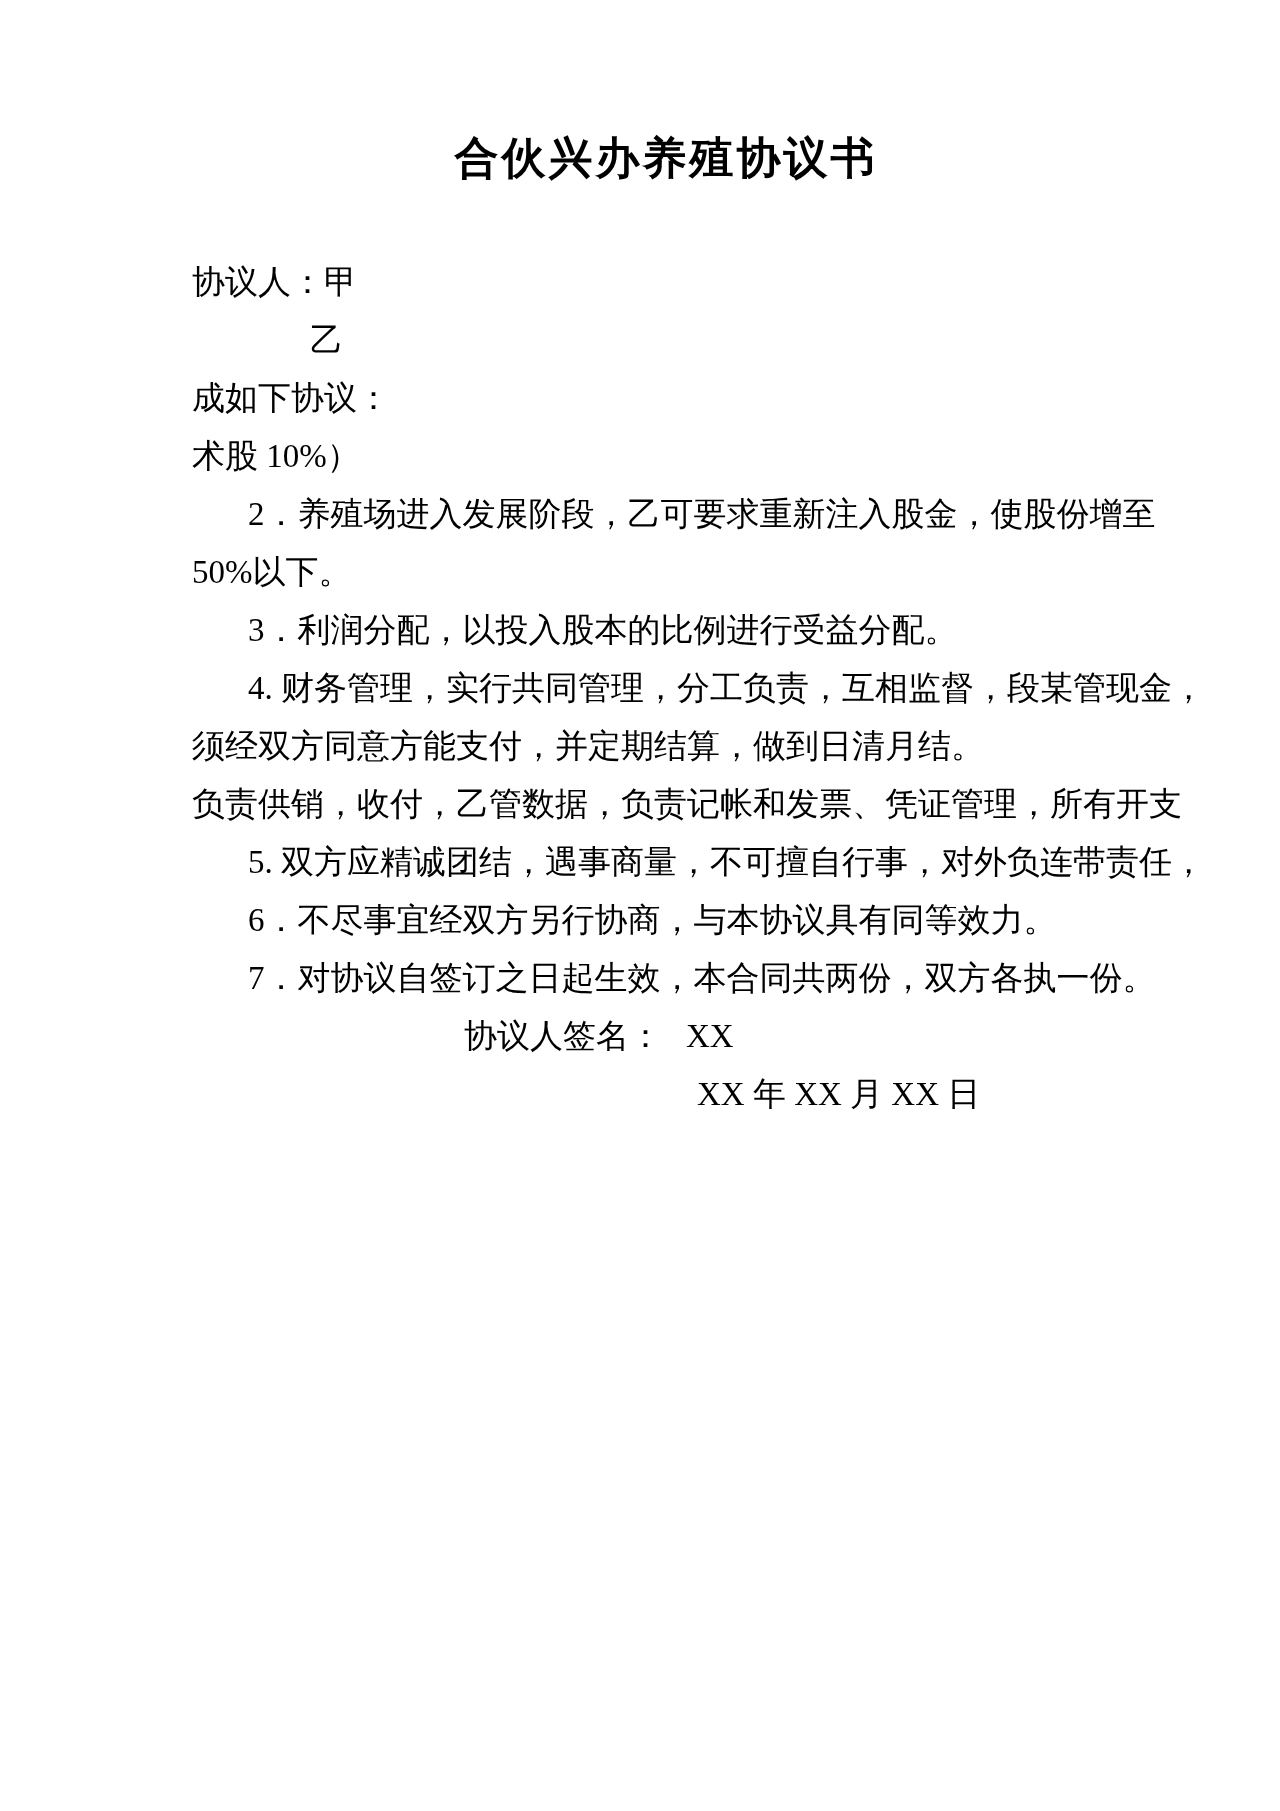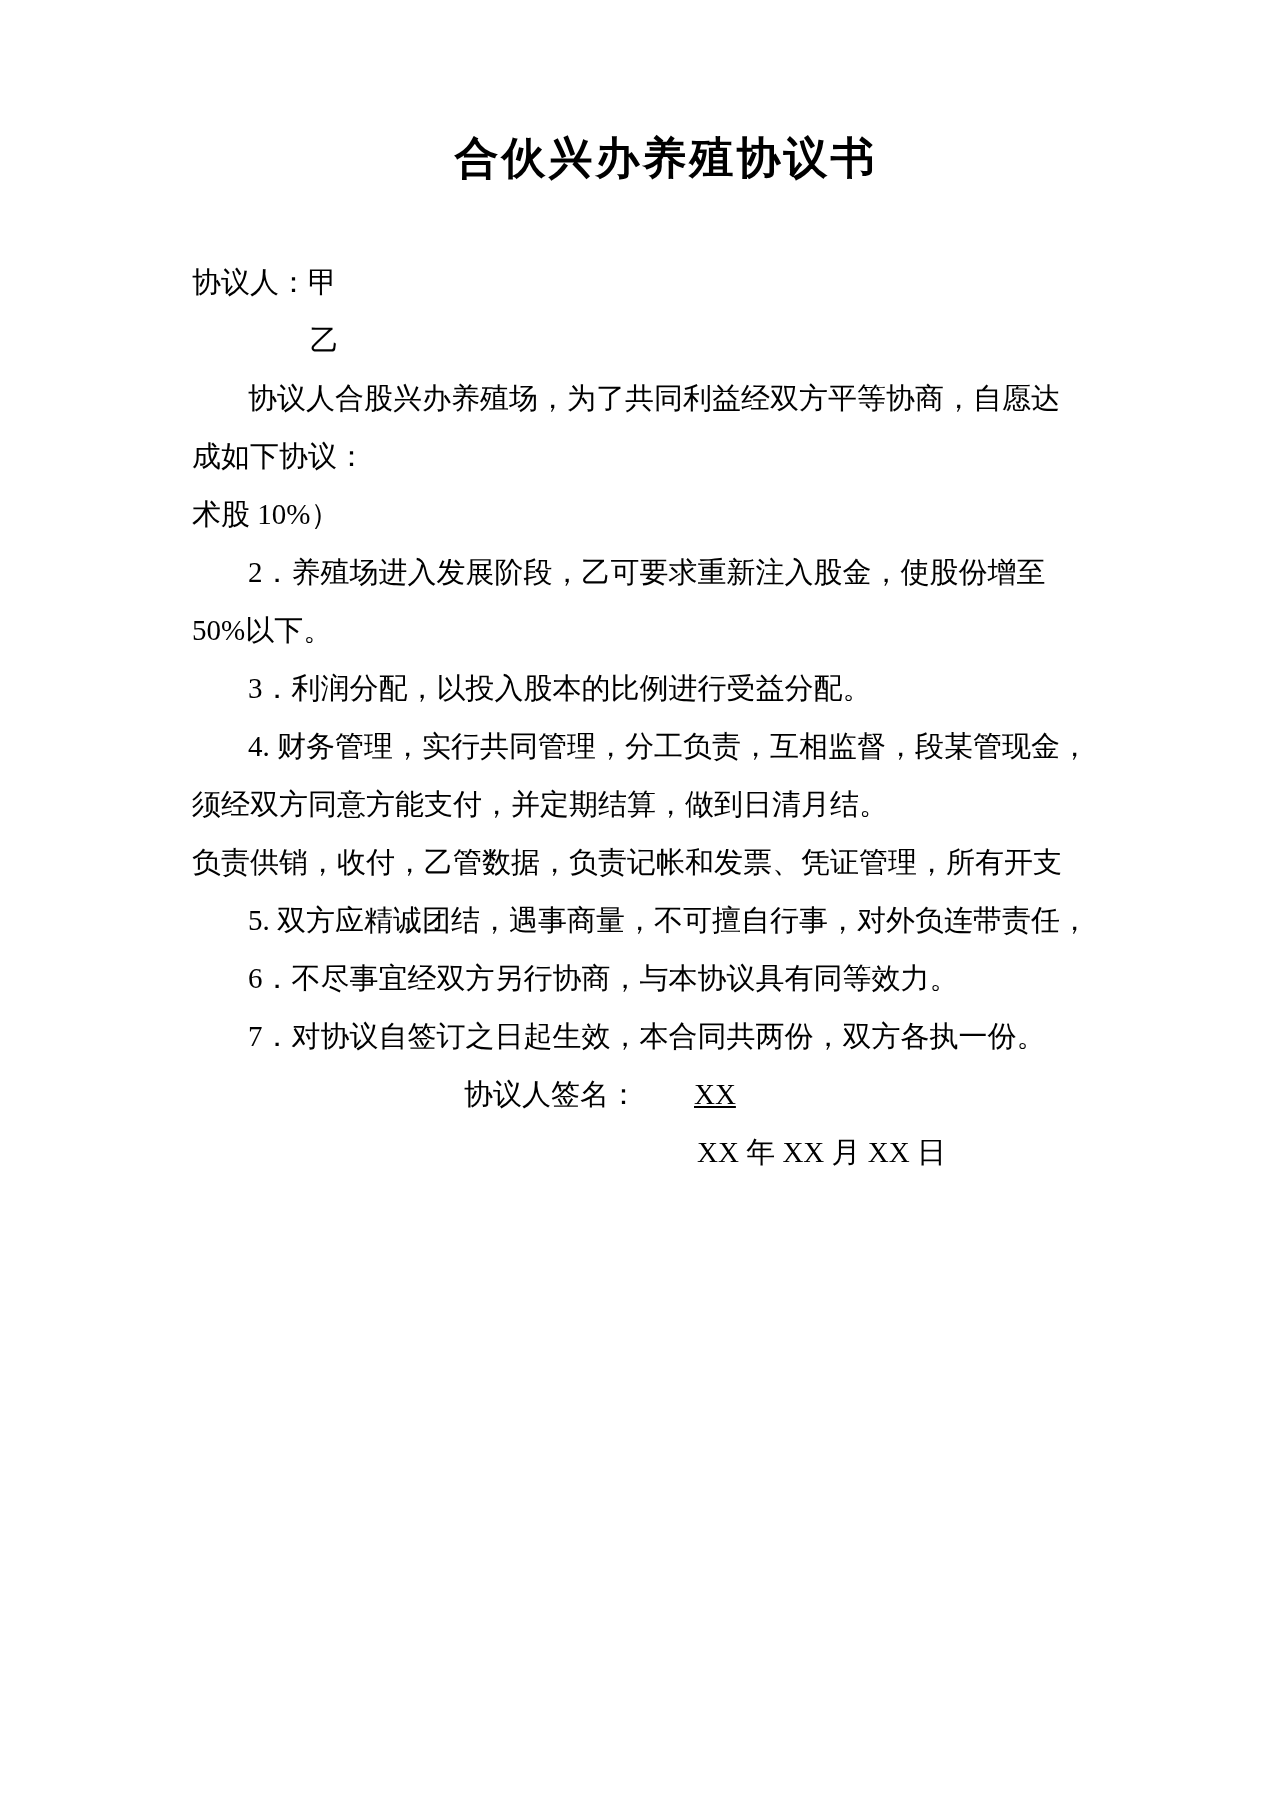--- a/index.html
+++ b/index.html
@@ -27,44 +27,43 @@
     font-weight: bold;
     letter-spacing: 3px;
     line-height: 58px;
     padding-left: 26px;
   }
   .body {
     position: absolute;
     left: 192px;
     top: 253px;
     width: 930px;
-    font-size: 29px;
+    font-size: 33px;
     line-height: 58px;
   }
   .line {
     margin: 0;
     white-space: nowrap;
   }
   .flush   { text-indent: 0; }
   .indent  { text-indent: 56px; }
   .party-b { padding-left: 118px; }
   .sig     { padding-left: 272px; }
-  .sig-name{ margin-left: 56px; text-decoration: underline; }
+  .sig-name{ margin-left: 24px; }
   .date    { padding-left: 505px; }
 </style>
 </head>
 <body>
 
 <div class="page">
   <h1 class="title">合伙兴办养殖协议书</h1>
 
   <div class="body">
     <p class="line flush">协议人：甲</p>
     <p class="line party-b">乙</p>
-    <p class="line indent">协议人合股兴办养殖场，为了共同利益经双方平等协商，自愿达</p>
     <p class="line flush">成如下协议：</p>
     <p class="line flush">术股 10%）</p>
     <p class="line indent">2．养殖场进入发展阶段，乙可要求重新注入股金，使股份增至</p>
     <p class="line flush">50%以下。</p>
     <p class="line indent">3．利润分配，以投入股本的比例进行受益分配。</p>
     <p class="line indent">4. 财务管理，实行共同管理，分工负责，互相监督，段某管现金，</p>
     <p class="line flush">须经双方同意方能支付，并定期结算，做到日清月结。</p>
     <p class="line flush">负责供销，收付，乙管数据，负责记帐和发票、凭证管理，所有开支</p>
     <p class="line indent">5. 双方应精诚团结，遇事商量，不可擅自行事，对外负连带责任，</p>
     <p class="line indent">6．不尽事宜经双方另行协商，与本协议具有同等效力。</p>

